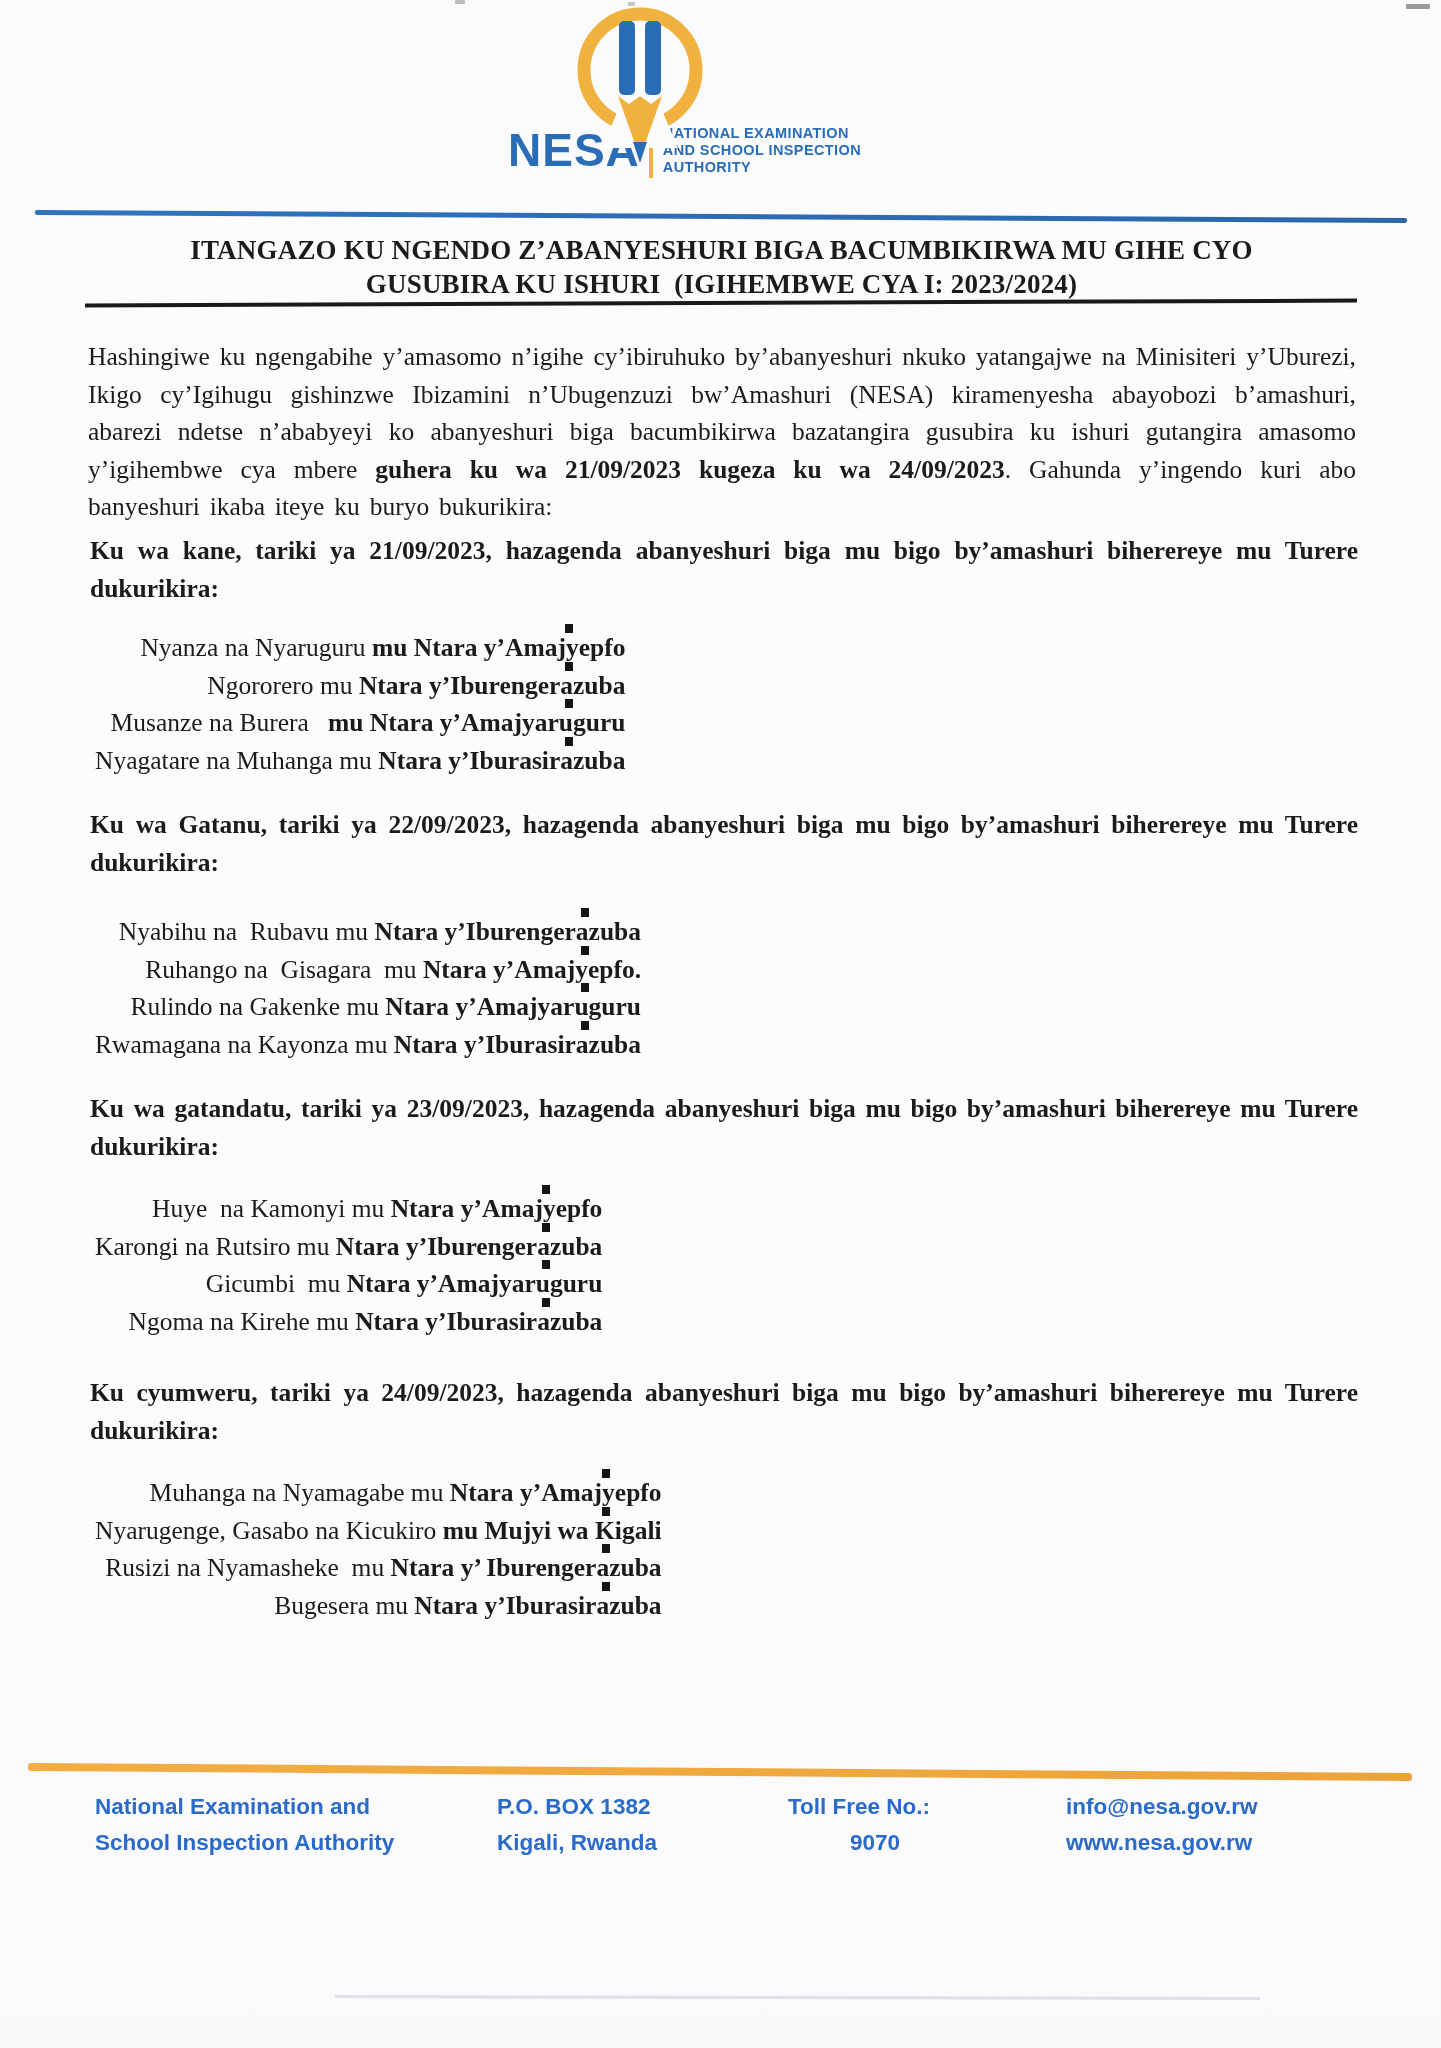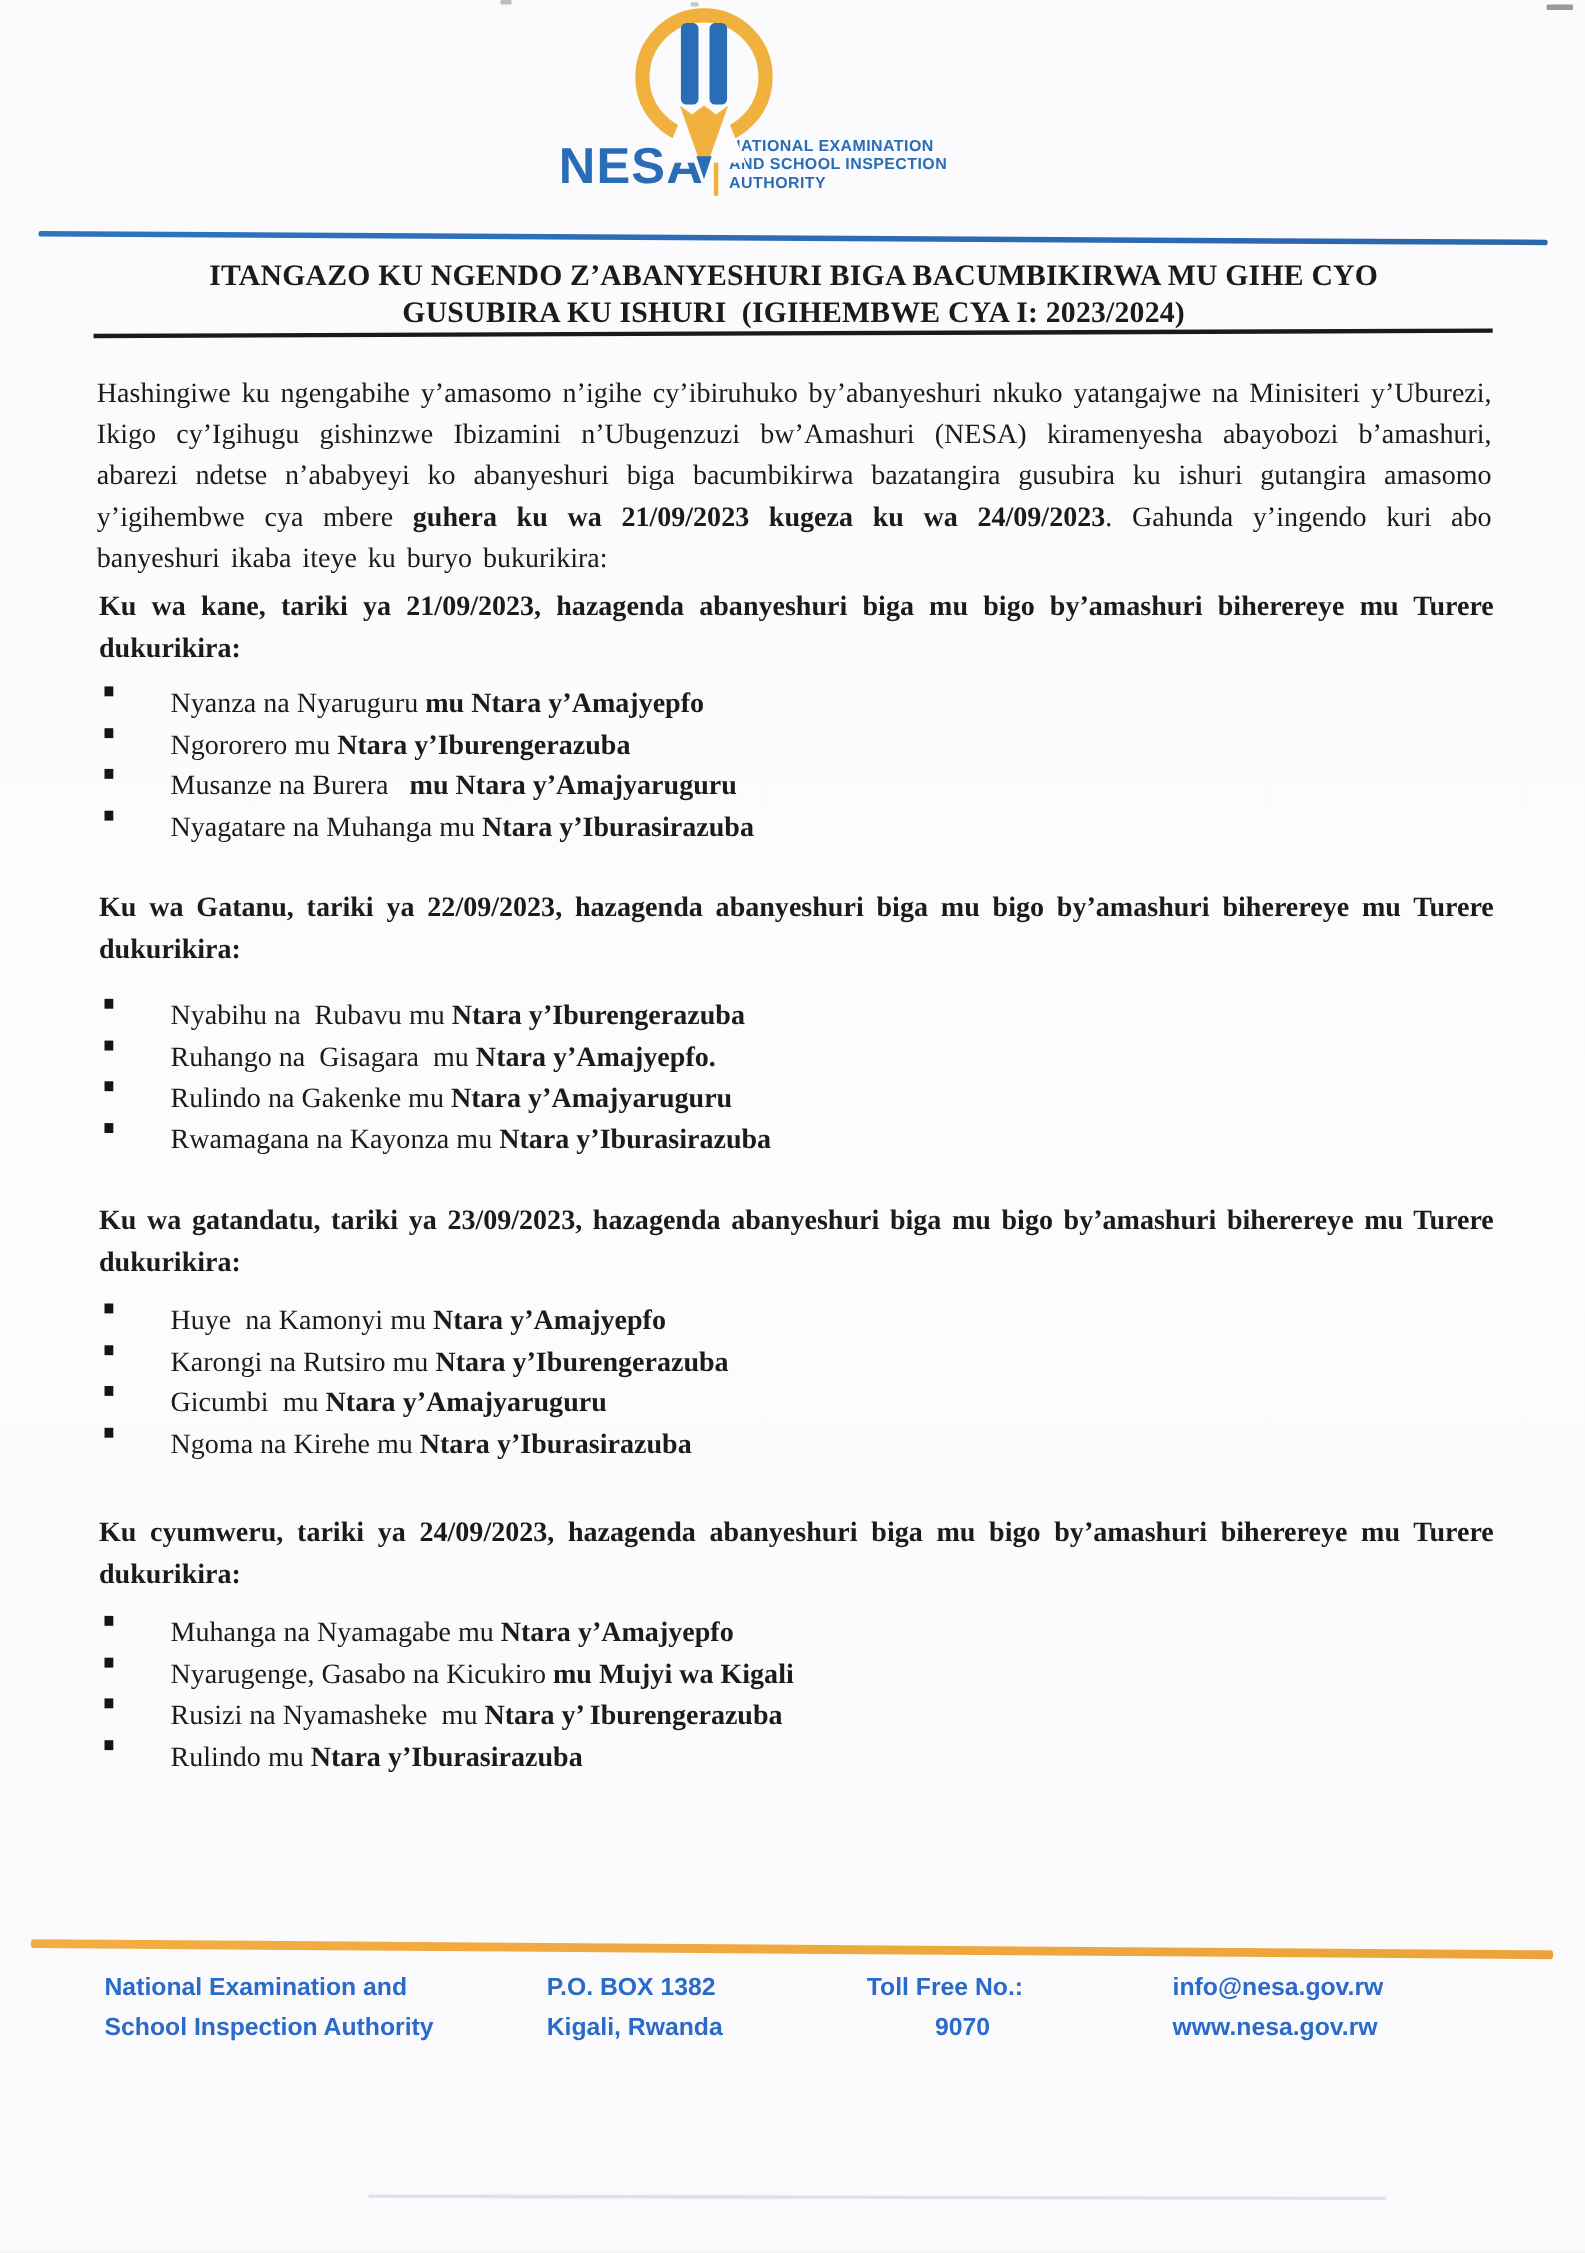--- a/index.html
+++ b/index.html
@@ -35,21 +35,21 @@
   
   .title{position:absolute;top:233px;left:88px;width:1267px;text-align:center;
     font-weight:700;font-size:27px;line-height:34px;letter-spacing:0.2px;}
   .title div{white-space:pre;}
   
   .intro{position:absolute;top:338px;left:88px;width:1268px;
     font-size:25.5px;line-height:37.5px;text-align:justify;word-spacing:3.5px;}
   .sec-heading{position:absolute;left:90px;width:1268px;font-weight:700;
     font-size:25.5px;line-height:37.5px;text-align:justify;word-spacing:2px;}
   .list{position:absolute;left:95px;}
-  .li{display:flex;align-items:flex-start;height:37.5px;}
+  .li{display:flex;align-items:flex-end;height:37.5px;flex-direction:column;}
   .li-bullet{width:8px;height:9px;background:#151515;margin-right:52px;flex:none;}
   .li-text{font-size:25.5px;white-space:pre;}
   .li-text b{font-weight:700;}
   
   .footer{position:absolute;top:1789px;left:95px;width:1290px;display:flex;
     font-family:"Liberation Sans","DejaVu Sans",sans-serif;font-weight:700;
     color:#2a6ac9;font-size:22.5px;line-height:36px;}
   .f-col1{width:402px;}
   .f-col2{width:291px;}
   .f-col3{width:260px;}
@@ -170,21 +170,21 @@
     <div class="li">
       <span class="li-bullet"></span>
       <span class="li-text"><span>Nyarugenge, Gasabo na Kicukiro </span><b>mu Mujyi wa Kigali</b></span>
     </div>
     <div class="li">
       <span class="li-bullet"></span>
       <span class="li-text"><span>Rusizi na Nyamasheke  mu </span><b>Ntara y’ Iburengerazuba</b></span>
     </div>
     <div class="li">
       <span class="li-bullet"></span>
-      <span class="li-text"><span>Rulindo mu </span><b>Ntara y’Iburasirazuba</b></span>
+      <span class="li-text"><span>Bugesera mu </span><b>Ntara y’Iburasirazuba</b></span>
     </div>
   </div>
 
   <div class="rule-orange"></div>
   <div class="footer">
     <div class="f-col1">
       <div>National Examination and</div>
       <div>School Inspection Authority</div>
     </div>
     <div class="f-col2">

